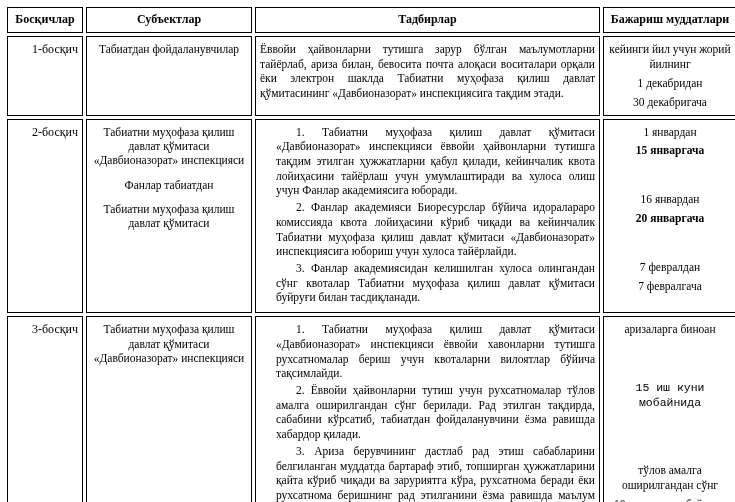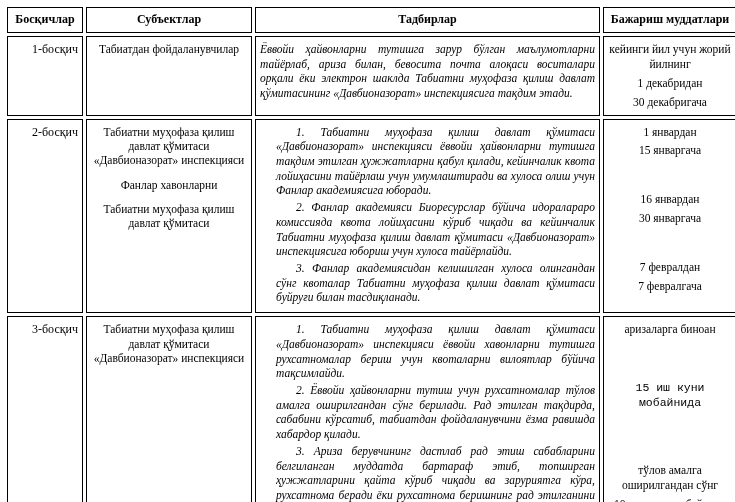--- a/index.html
+++ b/index.html
@@ -61,36 +61,35 @@
   }
   td.measures {
     text-align: justify;
     text-justify: inter-word;
     vertical-align: top;
     font-size: 11.5px;
     line-height: 1.28;
   }
   td.measures p {
     margin: 0 0 2px 0;
-    font-style: italic;
   }
   td.measures p.item {
     text-indent: 20px;
     margin-left: 16px;
   }
   td.deadline {
     text-align: center;
     vertical-align: top;
     font-size: 11.5px;
     line-height: 1.3;
   }
   td.deadline .blk {
     margin: 0 0 4px 0;
   }
-  td.deadline .blk.gap2 { margin-bottom: 34px; }
+  td.deadline .blk.gap2 { margin-bottom: 34px; font-weight: bold; }
   td.deadline .blk.gap3 { margin-bottom: 44px; text-align: center; }
   td.deadline .blk.gap4 { margin-bottom: 52px; font-family: Liberation Mono, monospace; }
   td.deadline .blk:last-child { margin-bottom: 0; }
   .col-stage { width: 76px; }
   .col-subject { width: 166px; }
   .col-measures { width: 345px; }
   .col-deadline { width: 134px; }
 </style>
 </head>
 <body>
@@ -125,33 +124,33 @@
           <div class="blk">кейинги йил учун жорий йилнинг</div>
           <div class="blk">1 декабридан</div>
           <div class="blk">30 декабригача</div>
         </td>
       </tr>
 
       <tr>
         <td class="stage">2-босқич</td>
         <td class="subject">
           <div class="blk">Табиатни муҳофаза қилиш давлат қўмитаси «Давбионазорат» инспекцияси</div>
-          <div class="blk">Фанлар хавонларни</div>
+          <div class="blk">Фанлар табиатдан</div>
           <div class="blk">Табиатни муҳофаза қилиш давлат қўмитаси</div>
         </td>
         <td class="measures">
           <p class="item">1. Табиатни муҳофаза қилиш давлат қўмитаси «Давбионазорат» инспекцияси ёввойи ҳайвонларни тутишга тақдим этилган ҳужжатларни қабул қилади, кейинчалик квота лойиҳасини тайёрлаш учун умумлаштиради ва хулоса олиш учун Фанлар академиясига юборади.</p>
           <p class="item">2. Фанлар академияси Биоресурслар бўйича идоралараро комиссияда квота лойиҳасини кўриб чиқади ва кейинчалик Табиатни муҳофаза қилиш давлат қўмитаси «Давбионазорат» инспекциясига юбориш учун хулоса тайёрлайди.</p>
           <p class="item">3. Фанлар академиясидан келишилган хулоса олингандан сўнг квоталар Табиатни муҳофаза қилиш давлат қўмитаси буйруғи билан тасдиқланади.</p>
         </td>
         <td class="deadline">
           <div class="blk">1 январдан</div>
           <div class="blk gap2">15 январгача</div>
           <div class="blk">16 январдан</div>
-          <div class="blk gap2">30 январгача</div>
+          <div class="blk gap2">20 январгача</div>
           <div class="blk">7 февралдан</div>
           <div class="blk">7 февралгача</div>
         </td>
       </tr>
 
       <tr>
         <td class="stage">3-босқич</td>
         <td class="subject">
           <div class="blk">Табиатни муҳофаза қилиш давлат қўмитаси «Давбионазорат» инспекцияси</div>
         </td>

